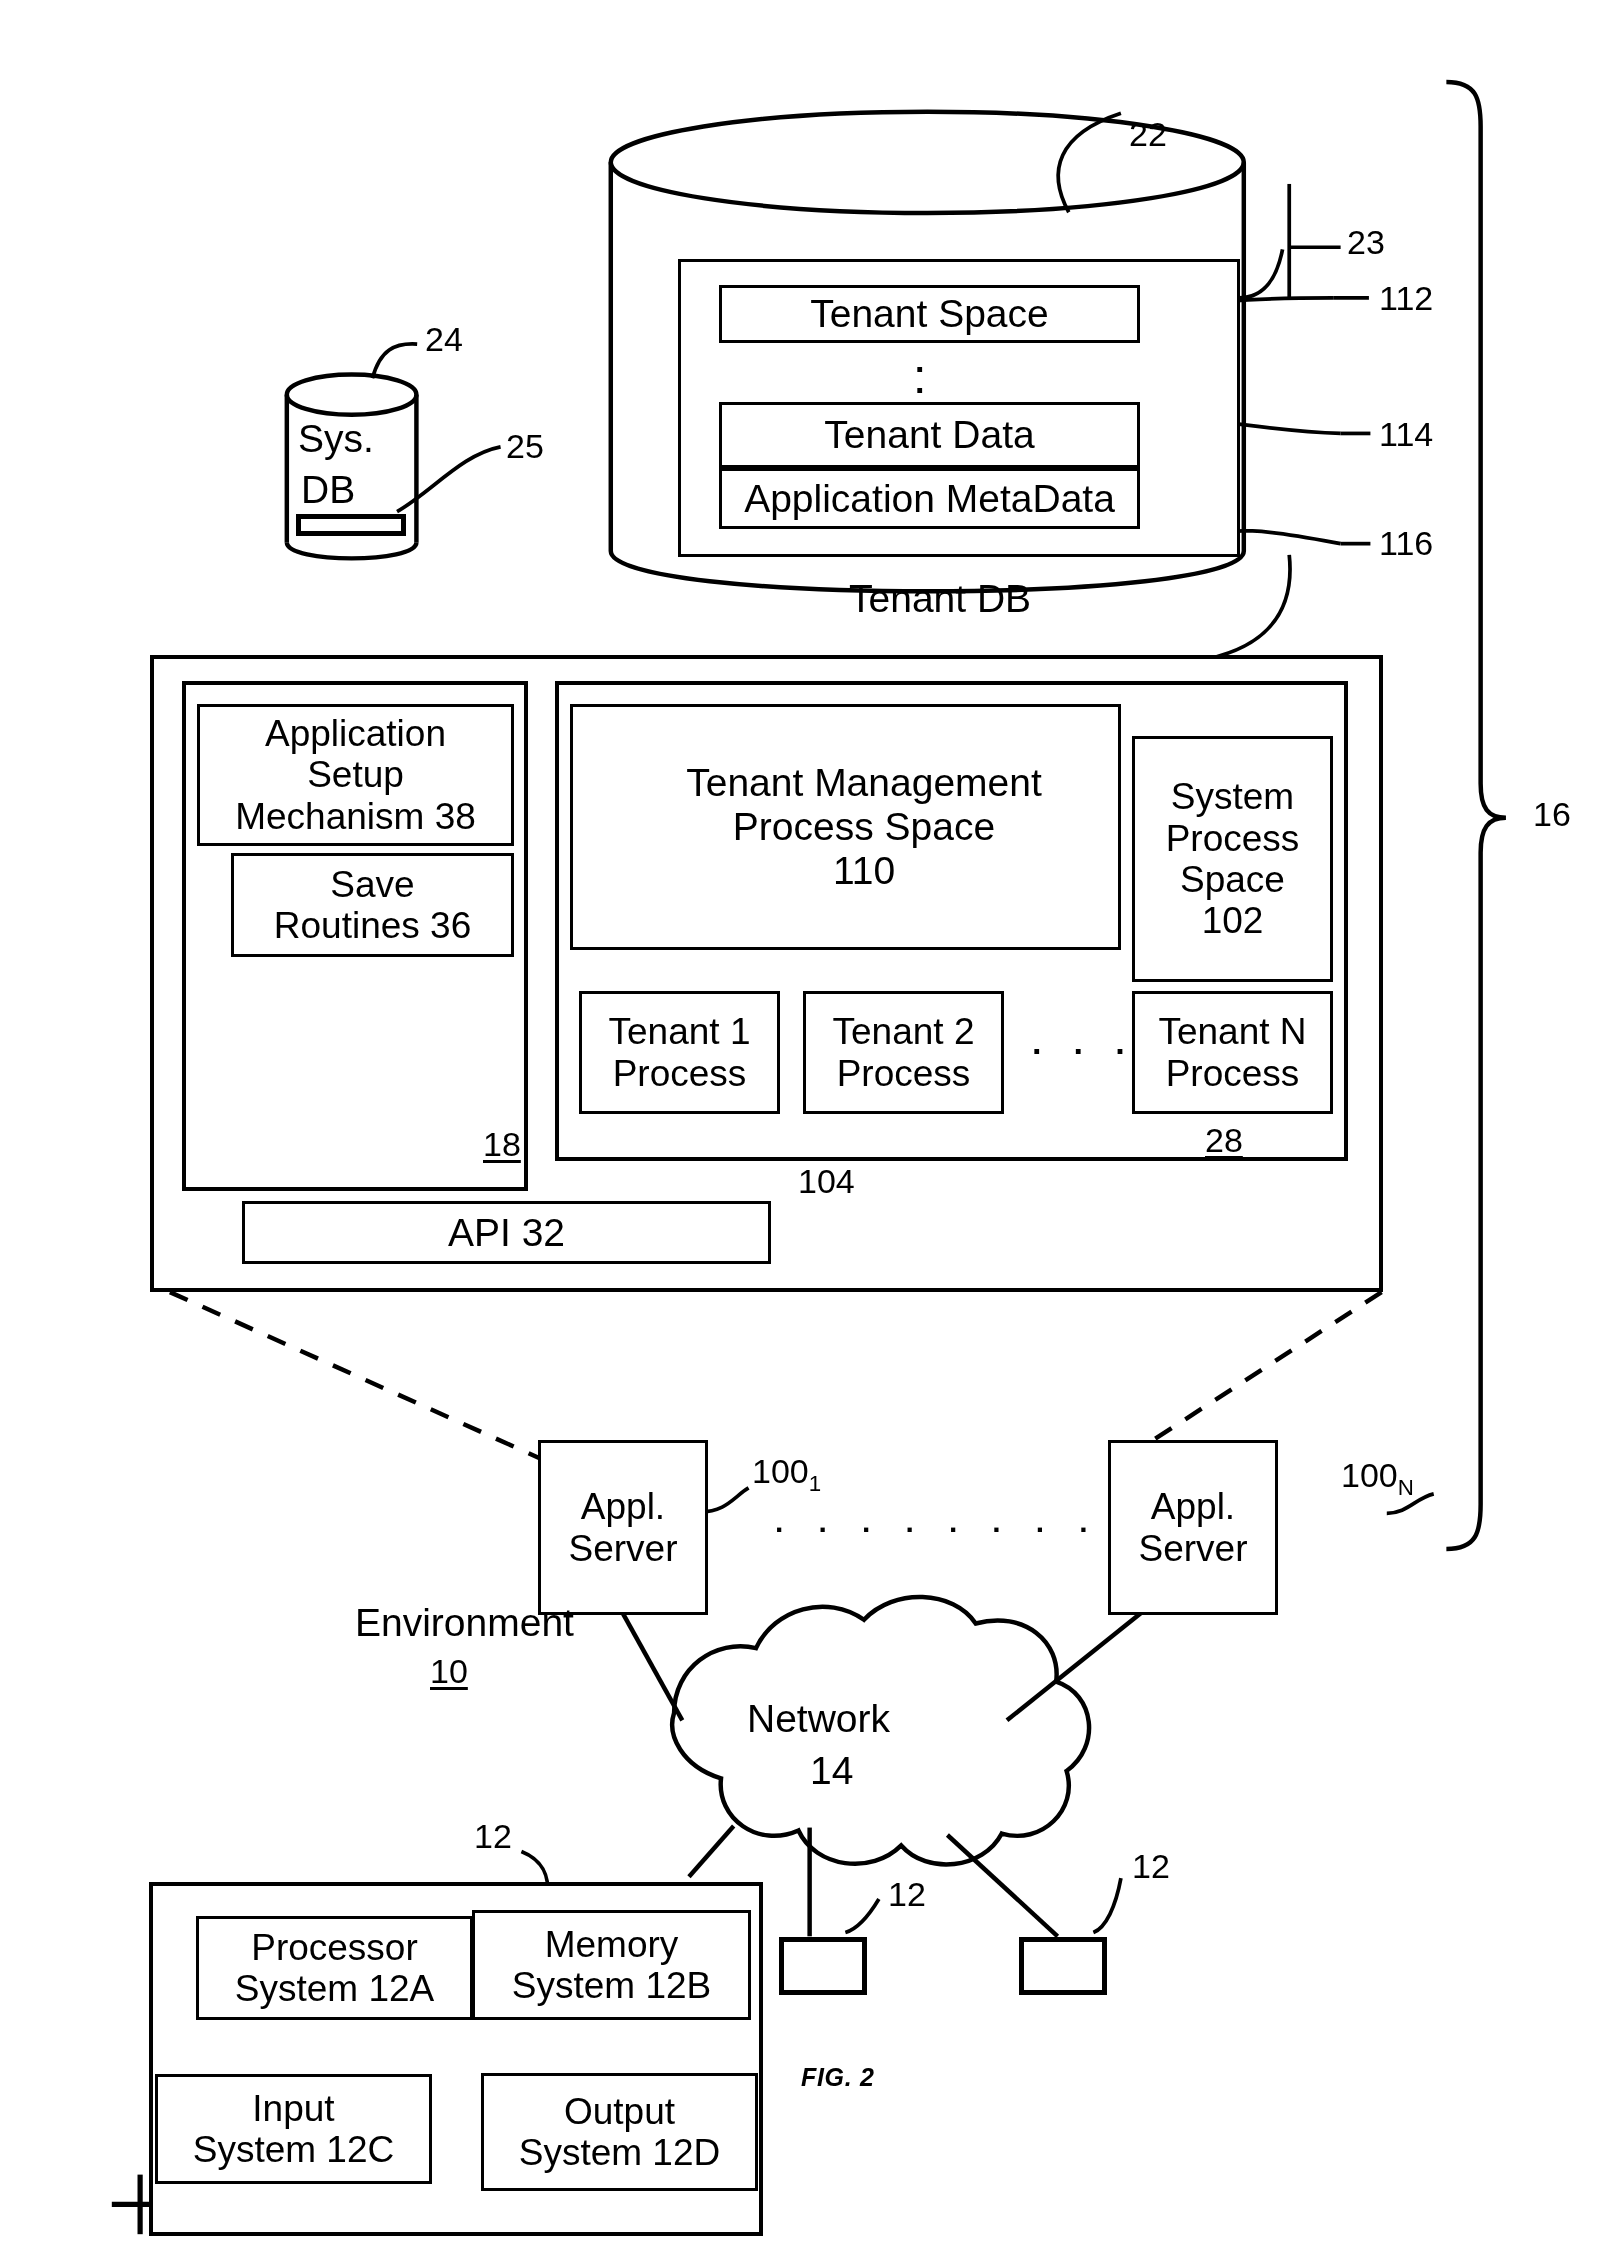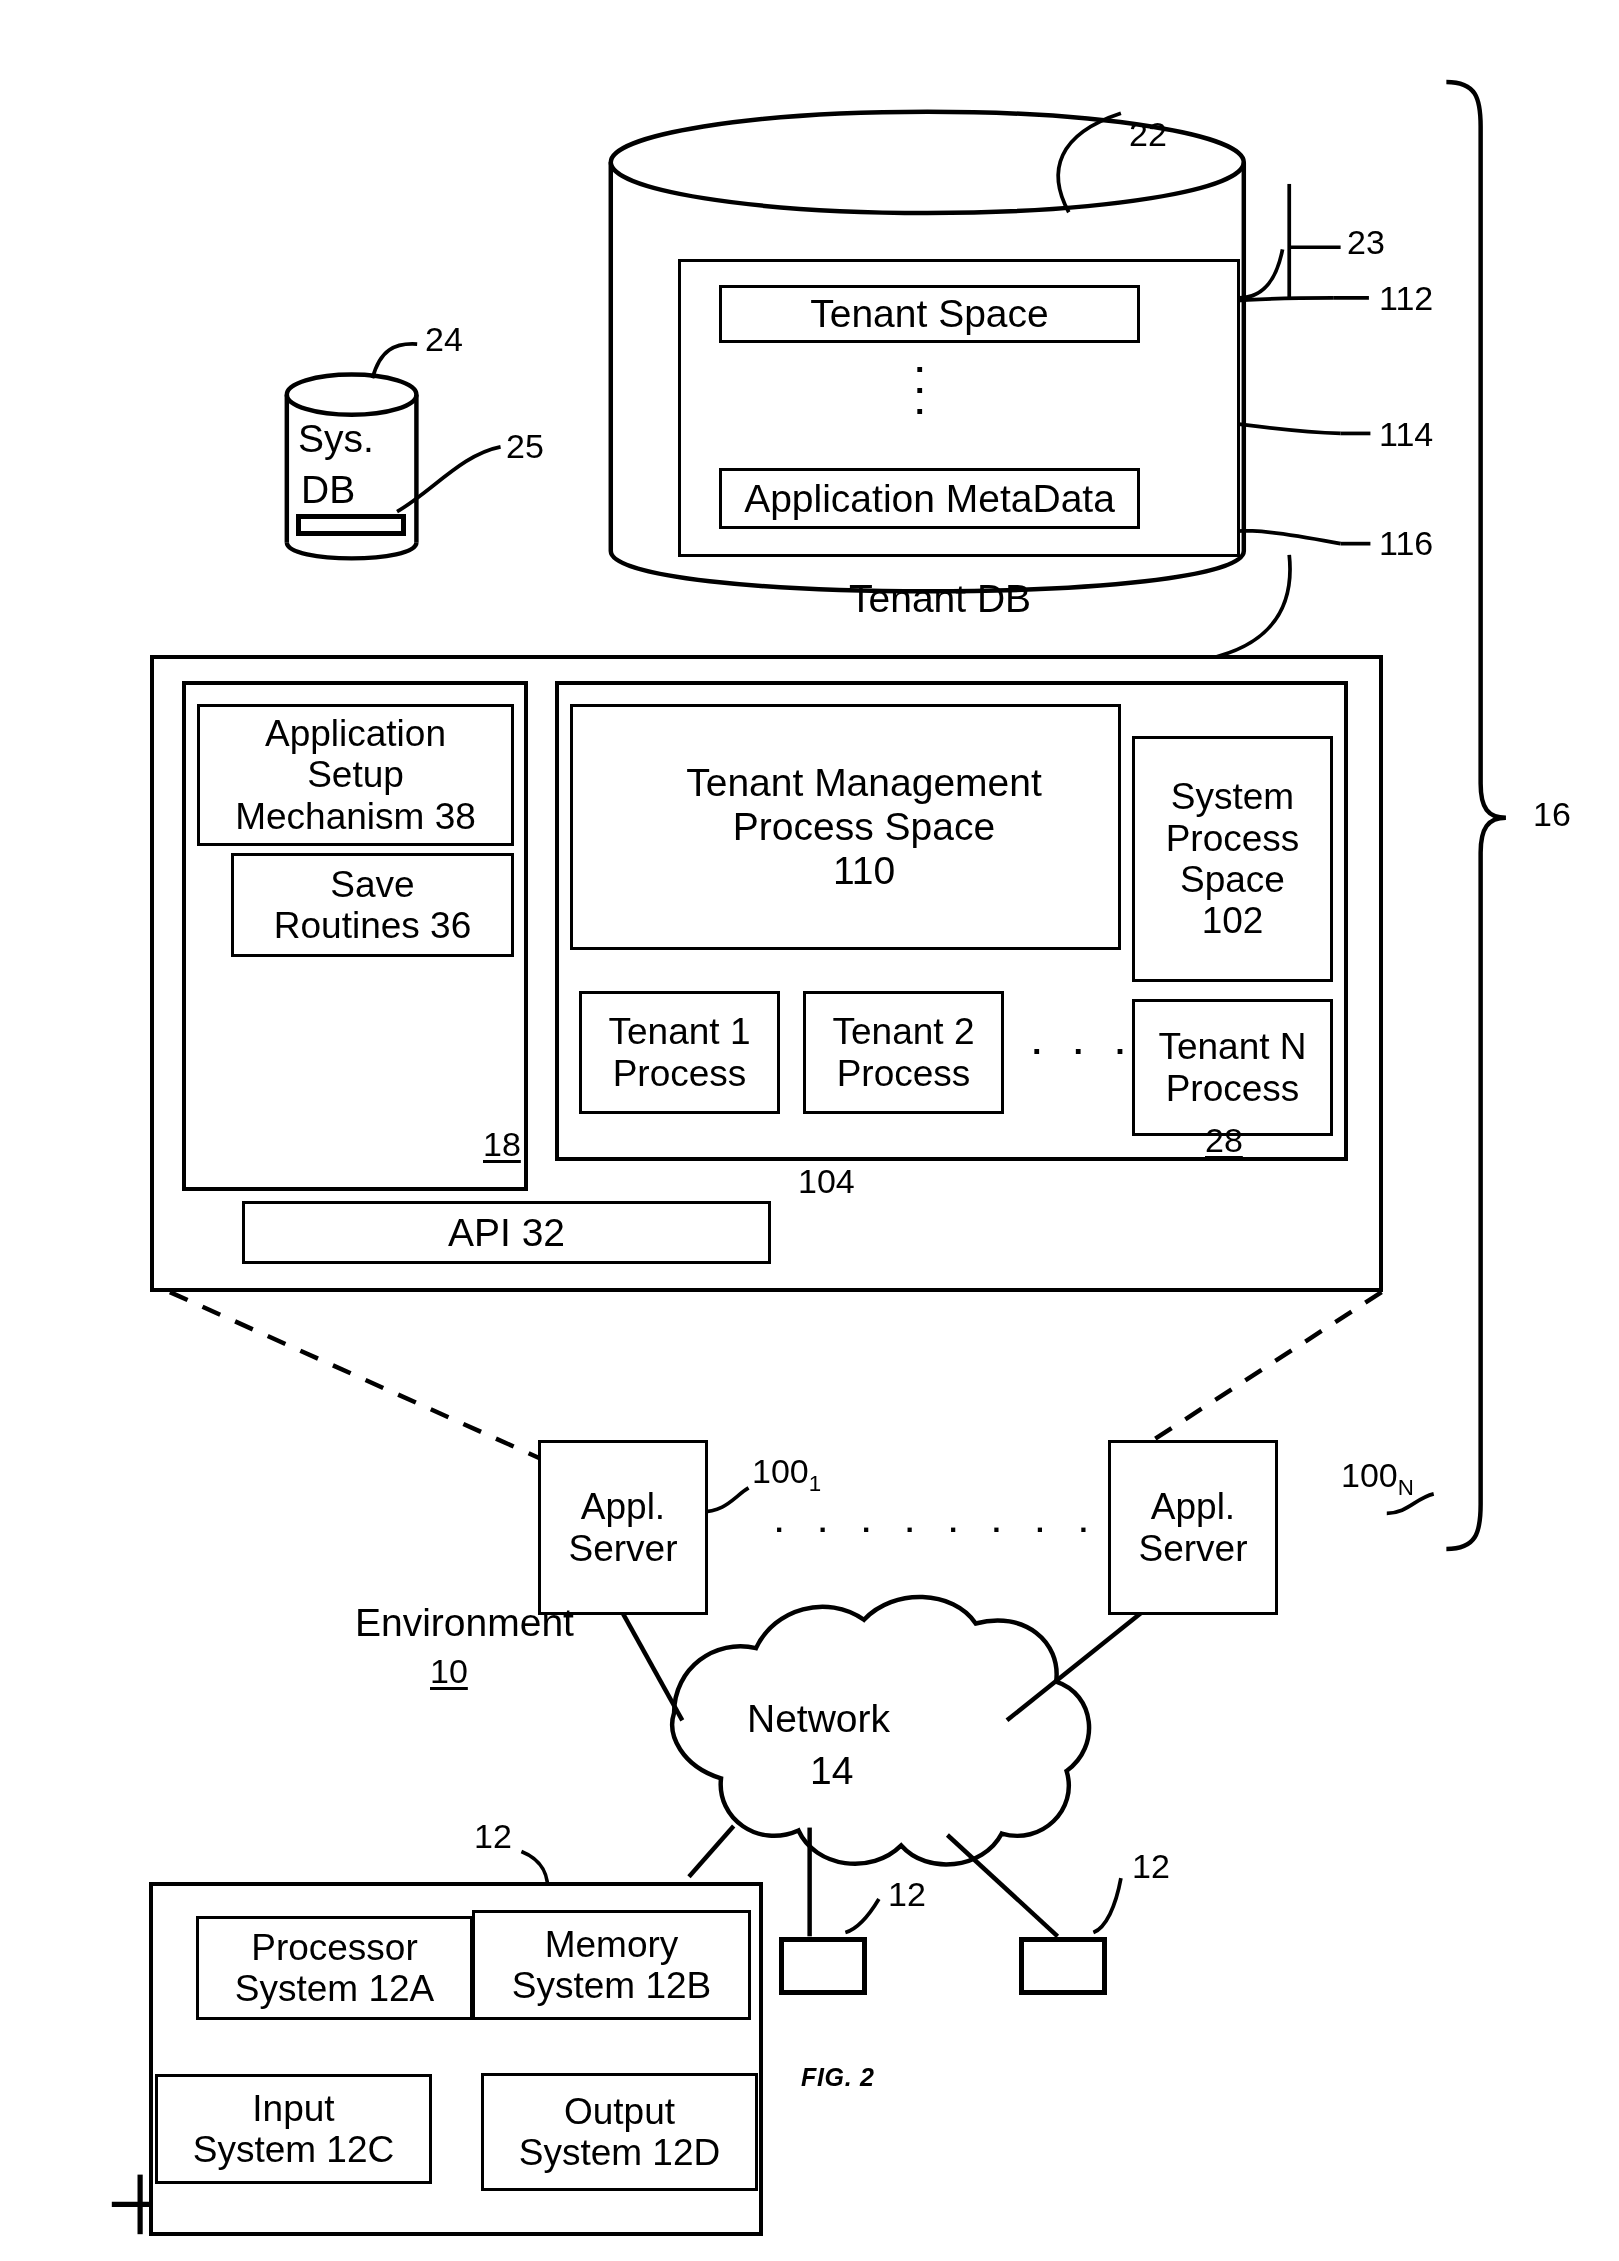--- a/index.html
+++ b/index.html
@@ -160,20 +160,23 @@
   <div class="box t52" style="left:719px;top:285px;width:421px;height:58px;">
     <span>Tenant Space</span>
   </div>
 
   <div class="lbl" style="left:915px;top:350px;font-size:34px;line-height:0.62;letter-spacing:0;">
     <span style="display:block;font-weight:bold;">.</span>
     <span style="display:block;font-weight:bold;">.</span>
     <span style="display:block;font-weight:bold;">.</span>
   </div>
 
+  <div class="box t52" style="left:719px;top:402px;width:421px;height:66px;">
+    <span>Tenant Data</span>
+  </div>
 
   <div class="box t52" style="left:719px;top:468px;width:421px;height:61px;">
     <span>Application MetaData</span>
   </div>
 
   <div class="lbl t52" style="left:849px;top:577px;">
     <span>Tenant DB</span>
   </div>
 
   <div class="lbl num" style="left:1129px;top:115px;">
@@ -248,21 +251,21 @@
 
   <div class="box t50" style="left:803px;top:991px;width:201px;height:123px;">
     <span style="white-space:pre-line;">Tenant 2
 Process</span>
   </div>
 
   <div class="dots" style="left:1032px;top:1032px;">
     <span>· · · ·</span>
   </div>
 
-  <div class="box t50" style="left:1132px;top:991px;width:201px;height:137px;margin-top:8px;">
+  <div class="box t50" style="left:1132px;top:991px;width:201px;height:123px;">
     <span style="white-space:pre-line;">Tenant N
 Process</span>
   </div>
 
   <div class="lbl num" style="left:798px;top:1162px;">
     <span>104</span>
   </div>
   <div class="lbl num-u" style="left:1205px;top:1121px;">
     <span>28</span>
   </div>

